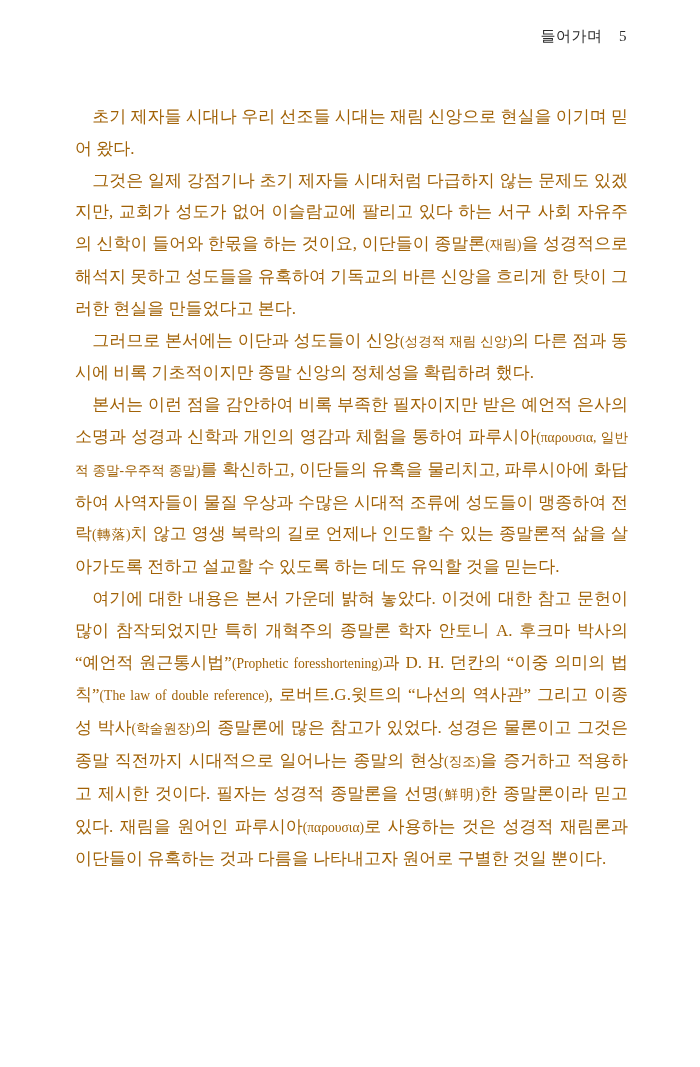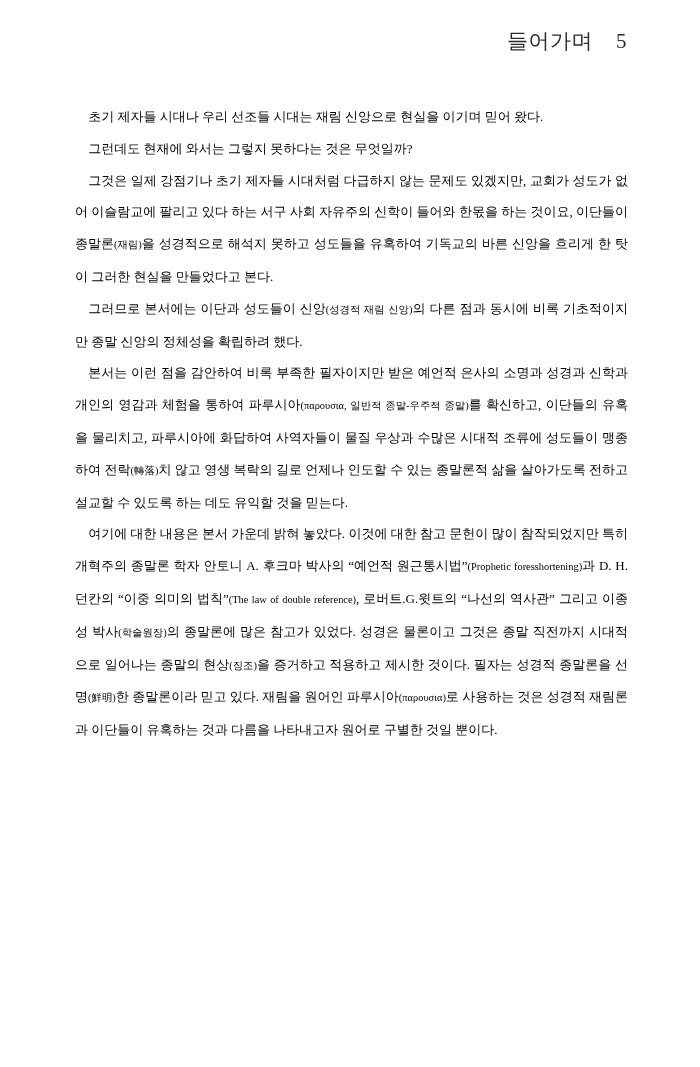--- a/index.html
+++ b/index.html
@@ -17,57 +17,56 @@
   }
   .page {
     position: absolute;
     inset: 0;
     background: #ffffff;
   }
   .page-header {
     position: absolute;
     top: 27px;
     right: 73px;
-    font-size: 21px;
+    font-size: 15px;
     color: #2a2a2a;
     letter-spacing: 0.5px;
   }
   .page-header .page-number {
     display: inline-block;
     margin-left: 1.1em;
   }
   .page-body {
     position: absolute;
     left: 75px;
     right: 72px;
     top: 101px;
   }
   .page-body p {
     margin: 0;
-    font-size: 13px;
+    font-size: 17px;
     line-height: 31.8px;
     text-align: justify;
     text-indent: 1.02em;
-    color: #000000;
+    color: #a16207;
     word-break: normal;
   }
   .run-s {
     font-size: 0.8em;
     font-family: Liberation Serif, serif;
   }
 </style>
 </head>
 <body>
 
 <div class="page">
   <div class="page-header">
     <span class="section-title">들어가며</span><span class="page-number">5</span>
   </div>
 
   <main class="page-body">
       <p><span class="run-n">초기 제자들 시대나 우리 선조들 시대는 재림 신앙으로 현실을 이기며 믿어 왔다.</span></p>
-      <p><span class="run-n">그런데도 현재에 와서는 그렇지 못하다는 것은 무엇일까?</span></p>
       <p><span class="run-n">그것은 일제 강점기나 초기 제자들 시대처럼 다급하지 않는 문제도 있겠지만, 교회가 성도가 없어 이슬람교에 팔리고 있다 하는 서구 사회 자유주의 신학이 들어와 한몫을 하는 것이요, 이단들이 종말론</span><span class="run-s">(재림)</span><span class="run-n">을 성경적으로 해석지 못하고 성도들을 유혹하여 기독교의 바른 신앙을 흐리게 한 탓이 그러한 현실을 만들었다고 본다.</span></p>
       <p><span class="run-n">그러므로 본서에는 이단과 성도들이 신앙</span><span class="run-s">(성경적 재림 신앙)</span><span class="run-n">의 다른 점과 동시에 비록 기초적이지만 종말 신앙의 정체성을 확립하려 했다.</span></p>
       <p><span class="run-n">본서는 이런 점을 감안하여 비록 부족한 필자이지만 받은 예언적 은사의 소명과 성경과 신학과 개인의 영감과 체험을 통하여 파루시아</span><span class="run-s">(παρουσια, 일반적 종말-우주적 종말)</span><span class="run-n">를 확신하고, 이단들의 유혹을 물리치고, 파루시아에 화답하여 사역자들이 물질 우상과 수많은 시대적 조류에 성도들이 맹종하여 전락</span><span class="run-s">(轉落)</span><span class="run-n">치 않고 영생 복락의 길로 언제나 인도할 수 있는 종말론적 삶을 살아가도록 전하고 설교할 수 있도록 하는 데도 유익할 것을 믿는다.</span></p>
       <p><span class="run-n">여기에 대한 내용은 본서 가운데 밝혀 놓았다. 이것에 대한 참고 문헌이 많이 참작되었지만 특히 개혁주의 종말론 학자 안토니 A. 후크마 박사의 “예언적 원근통시법”</span><span class="run-s">(Prophetic foresshortening)</span><span class="run-n">과 D. H. 던칸의 “이중 의미의 법칙”</span><span class="run-s">(The law of double reference)</span><span class="run-n">, 로버트.G.윗트의 “나선의 역사관” 그리고 이종성 박사</span><span class="run-s">(학술원장)</span><span class="run-n">의 종말론에 많은 참고가 있었다. 성경은 물론이고 그것은 종말 직전까지 시대적으로 일어나는 종말의 현상</span><span class="run-s">(징조)</span><span class="run-n">을 증거하고 적용하고 제시한 것이다. 필자는 성경적 종말론을 선명</span><span class="run-s">(鮮明)</span><span class="run-n">한 종말론이라 믿고 있다. 재림을 원어인 파루시아</span><span class="run-s">(παρουσια)</span><span class="run-n">로 사용하는 것은 성경적 재림론과 이단들이 유혹하는 것과 다름을 나타내고자 원어로 구별한 것일 뿐이다.</span></p>
     </main>
 </div>
 
 </body></html>

